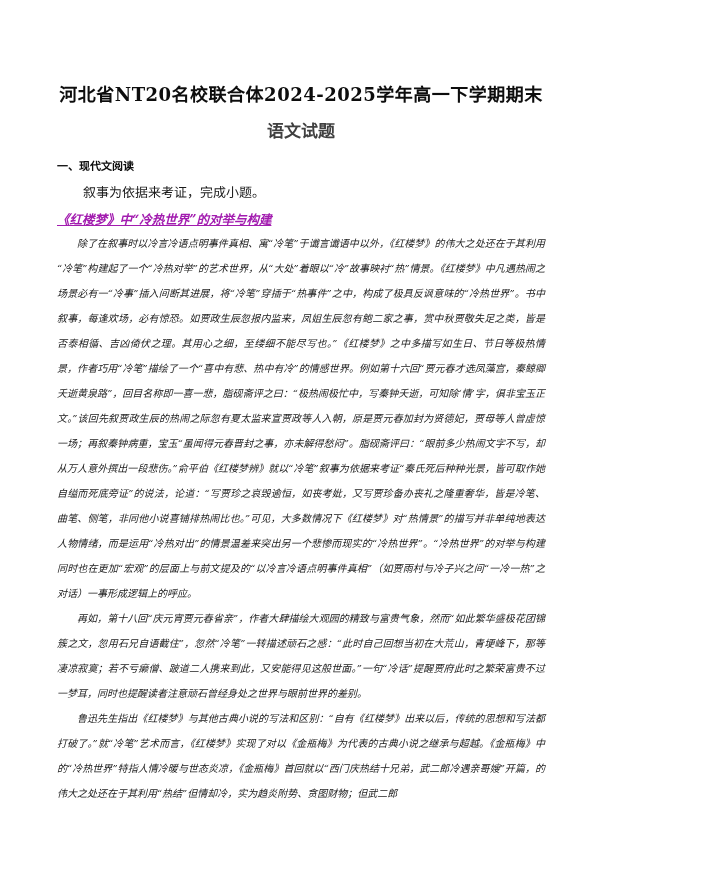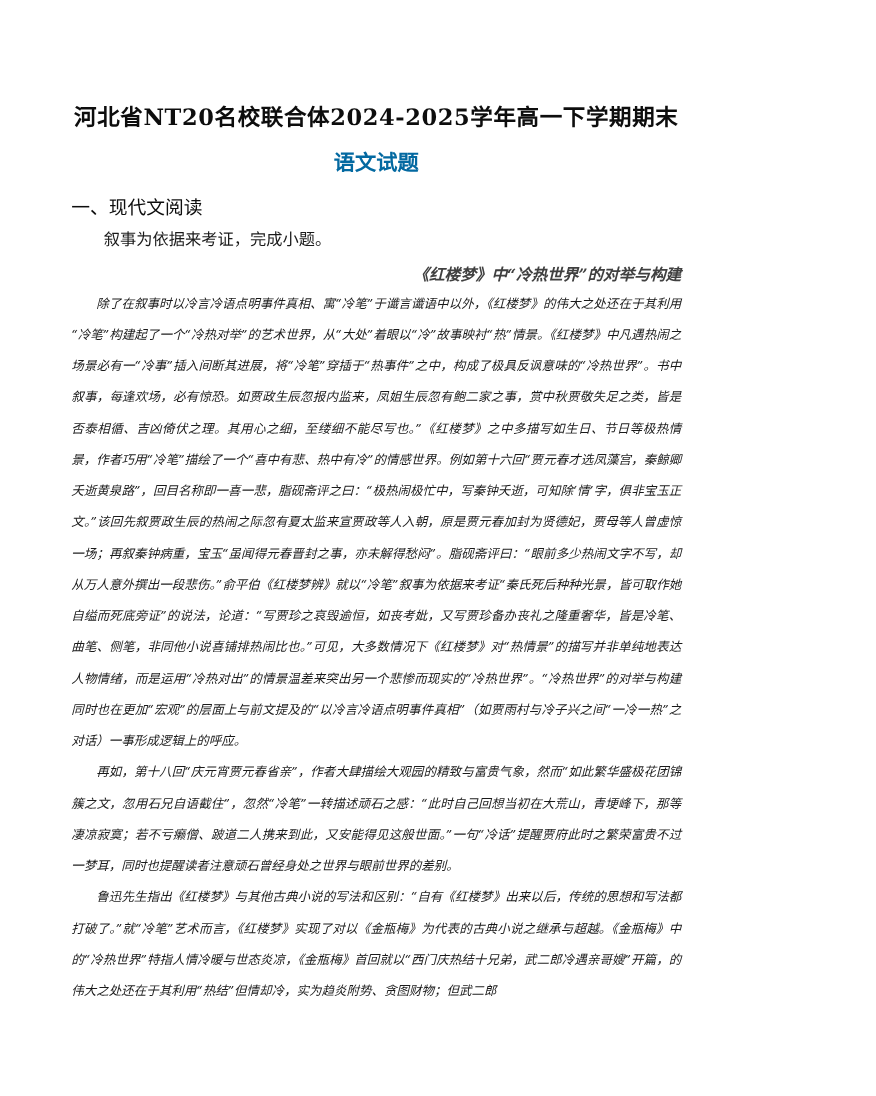--- a/index.html
+++ b/index.html
@@ -29,45 +29,46 @@
     letter-spacing: 0.5px;
     color: #0d0d0d;
     font-family: "DejaVu Serif", "Liberation Serif", serif;
   }
   .doc-subtitle {
     text-align: center;
     font-weight: bold;
     font-size: 17px;
     line-height: 20px;
     margin-top: 15px;
-    color: #0369a1;
+    color: #404040;
   }
   .section-heading {
     margin-top: 17px;
-    font-weight: normal;
-    font-size: 15px;
+    font-weight: bold;
+    font-size: 11px;
     line-height: 17px;
     color: #0d0d0d;
     font-family: "DejaVu Sans", "Liberation Sans", sans-serif;
   }
   .instruction {
     margin-top: 9px;
     font-size: 13px;
     line-height: 17px;
     text-indent: 2em;
     color: #1a1a1a;
   }
   .article-title {
     margin-top: 11px;
-    text-align: right;
+    text-align: left;
     font-weight: bold;
     font-style: italic;
     font-size: 12.5px;
     line-height: 16px;
-    color: #404040;
+    color: #a21caf;
+    text-decoration: underline;
   }
   .article-body {
     margin-top: 3px;
   }
   .para {
     margin: 0;
     font-size: 10px;
     line-height: 25px;
     text-align: justify;
     text-indent: 2em;

